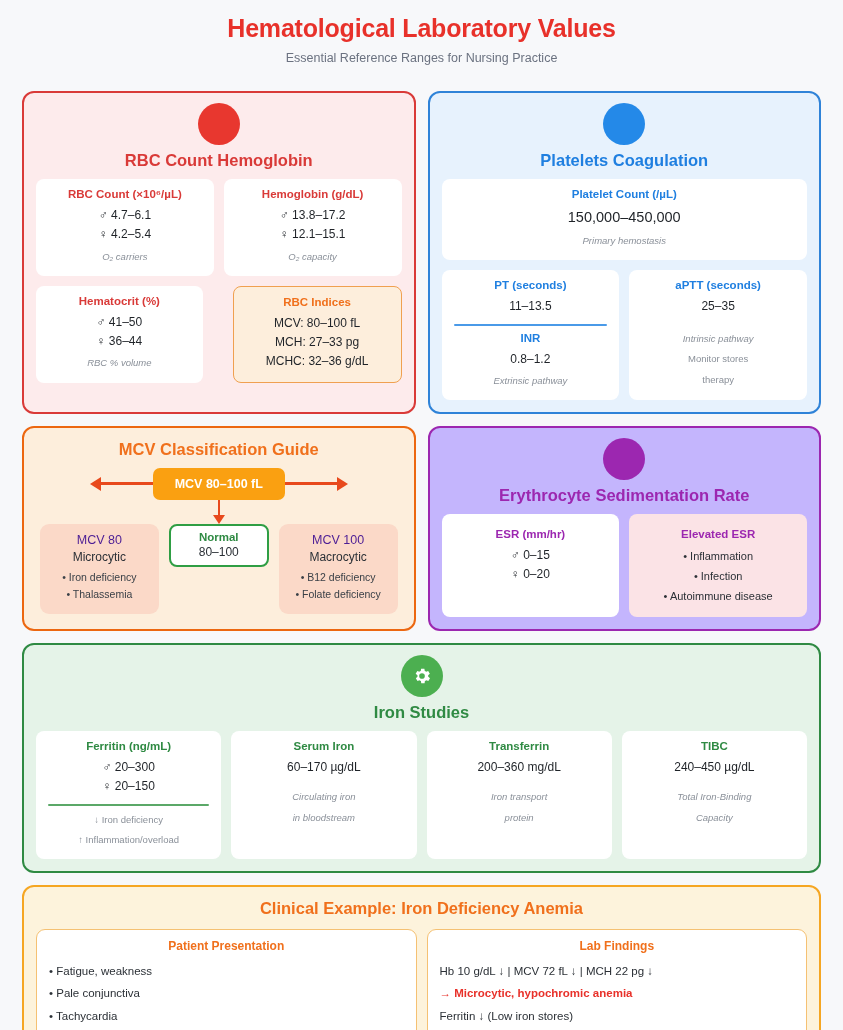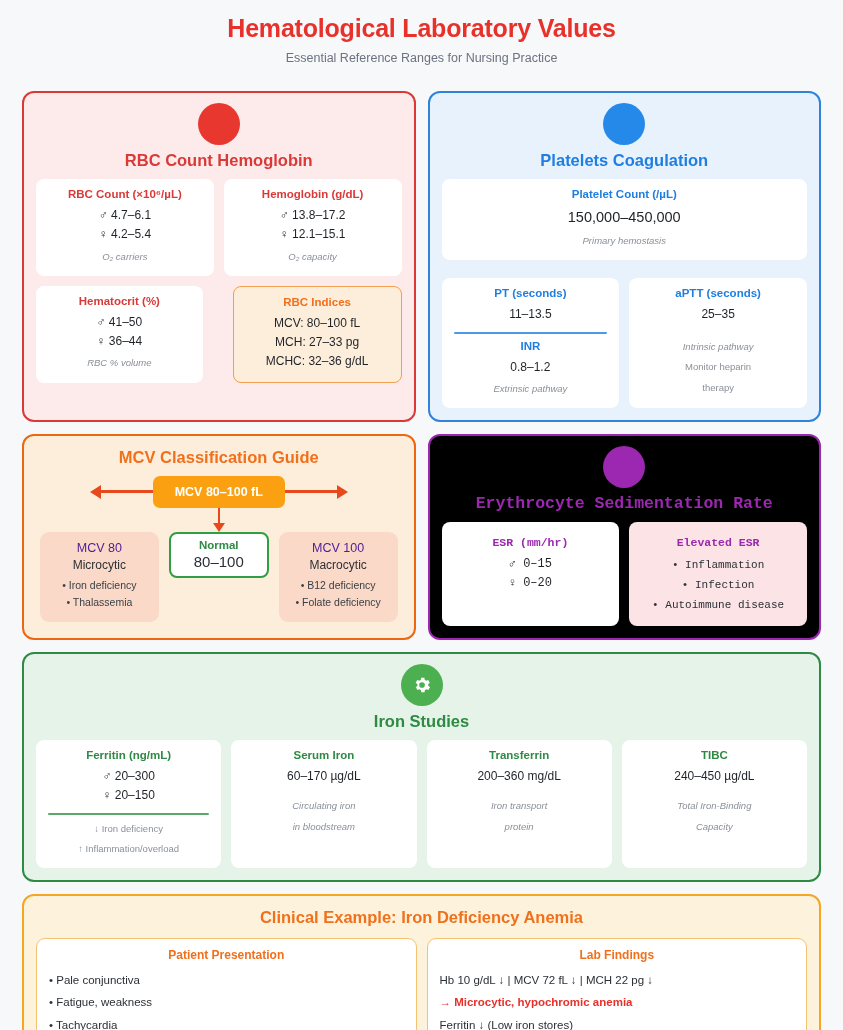--- a/index.html
+++ b/index.html
@@ -24,21 +24,21 @@
 
   
   .row { display: flex; gap: 12px; margin-bottom: 12px; }
   .card { border: 2px solid; border-radius: 12px; padding: 10px 12px 12px; position: relative; }
   .half { width: 50%; }
   .full { width: 100%; }
 
   .card.red    { border-color: #d93a38; background: #fdebec; }
   .card.blue   { border-color: #2f83d8; background: #e7f2fd; }
   .card.orange { border-color: #ec6710; background: #fdeedc; }
-  .card.purple { border-color: #9c27b0; background: #000000; font-family: Liberation Mono, monospace; }
+  .card.purple { border-color: #9c27b0; background: #c4b5fd; }
   .card.green  { border-color: #2f8a43; background: #e5f3e8; }
   .card.amber  { border-color: #f5a623; background: #fdf3dc; }
 
   
   .badge {
     width: 42px; height: 42px; border-radius: 50%;
     margin: 0 auto 2px;
     display: flex; align-items: center; justify-content: center;
   }
   .badge.red    { background: #e8372f; }
@@ -102,21 +102,21 @@
   }
   .mcv-side .h { color: #4c1d95; font-weight: normal; font-size: 12.5px; margin-bottom: 3px; }
   .mcv-side .s { color: #2b3036; font-size: 12px; margin-bottom: 5px; }
   .mcv-side .b { color: #3a4047; font-size: 10.5px; line-height: 1.65; }
   .mcv-mid { width: 100px; }
   .normal-box {
     background: #fff; border: 2px solid #2f9e44; border-radius: 8px;
     padding: 5px 6px 6px; text-align: center;
   }
   .normal-box .n1 { color: #2f8a43; font-weight: bold; font-size: 11.5px; }
-  .normal-box .n2 { color: #2b3036; font-size: 15px; margin-top: 2px; }
+  .normal-box .n2 { color: #2b3036; font-size: 12px; margin-top: 2px; }
 
   
   .clin-panel {
     background: #fff; border: 1.5px solid #f5c173; border-radius: 9px;
     padding: 9px 12px 12px; flex: 1;
   }
   .clin-h { text-align: center; color: #f0701c; font-weight: bold; font-size: 12px; margin-bottom: 7px; }
   .clin-li { font-size: 11.5px; color: #2b3036; line-height: 1.95; text-align: left; }
   .clin-li.accent { color: #e8312a; font-weight: bold; }
   .esr-list { font-size: 11px; color: #2b3036; line-height: 1.85; }
@@ -163,40 +163,40 @@
           <div class="p-val">MCH: 27–33 pg</div>
           <div class="p-val">MCHC: 32–36 g/dL</div>
         </div>
       </div>
     </div>
 
     <div class="card blue half">
       <div class="badge blue"></div>
       <div class="sec-title blue">Platelets Coagulation</div>
 
-      <div class="panel" style="margin-bottom:18px;">
+      <div class="panel" style="margin-bottom:10px;">
         <div class="p-title blue">Platelet Count (/µL)</div>
         <div class="p-val big">150,000–450,000</div>
         <div class="p-note">Primary hemostasis</div>
       </div>
 
       <div class="panels">
         <div class="panel">
           <div class="p-title blue">PT (seconds)</div>
           <div class="p-val">11–13.5</div>
           <div class="divider blue"></div>
           <div class="p-title blue">INR</div>
           <div class="p-val">0.8–1.2</div>
           <div class="p-note">Extrinsic pathway</div>
         </div>
         <div class="panel">
           <div class="p-title blue">aPTT (seconds)</div>
           <div class="p-val">25–35</div>
           <div class="p-note" style="margin-top:14px;">Intrinsic pathway</div>
-          <div class="p-note plain">Monitor heparin</div>
+          <div class="p-note plain">Monitor stores</div>
           <div class="p-note plain">therapy</div>
         </div>
       </div>
     </div>
   </div>
 
   <div class="row">
 
     <div class="card orange half" style="padding-top:12px;">
       <div class="sec-title orange" style="padding-top:0;">MCV Classification Guide</div>
@@ -302,22 +302,22 @@
     </div>
   </div>
 
   <div class="row">
     <div class="card amber full" style="padding-top:12px;">
       <div class="sec-title amber" style="padding-top:0;padding-bottom:11px;">Clinical Example: Iron Deficiency Anemia</div>
 
       <div class="panels">
         <div class="clin-panel">
           <div class="clin-h">Patient Presentation</div>
+          <div class="clin-li">• Fatigue, weakness</div>
           <div class="clin-li">• Pale conjunctiva</div>
-          <div class="clin-li">• Fatigue, weakness</div>
           <div class="clin-li">• Tachycardia</div>
         </div>
         <div class="clin-panel">
           <div class="clin-h">Lab Findings</div>
           <div class="clin-li">Hb 10 g/dL ↓ | MCV 72 fL ↓ | MCH 22 pg ↓</div>
           <div class="clin-li accent">→ Microcytic, hypochromic anemia</div>
           <div class="clin-li">Ferritin ↓ (Low iron stores)</div>
         </div>
       </div>
     </div>

